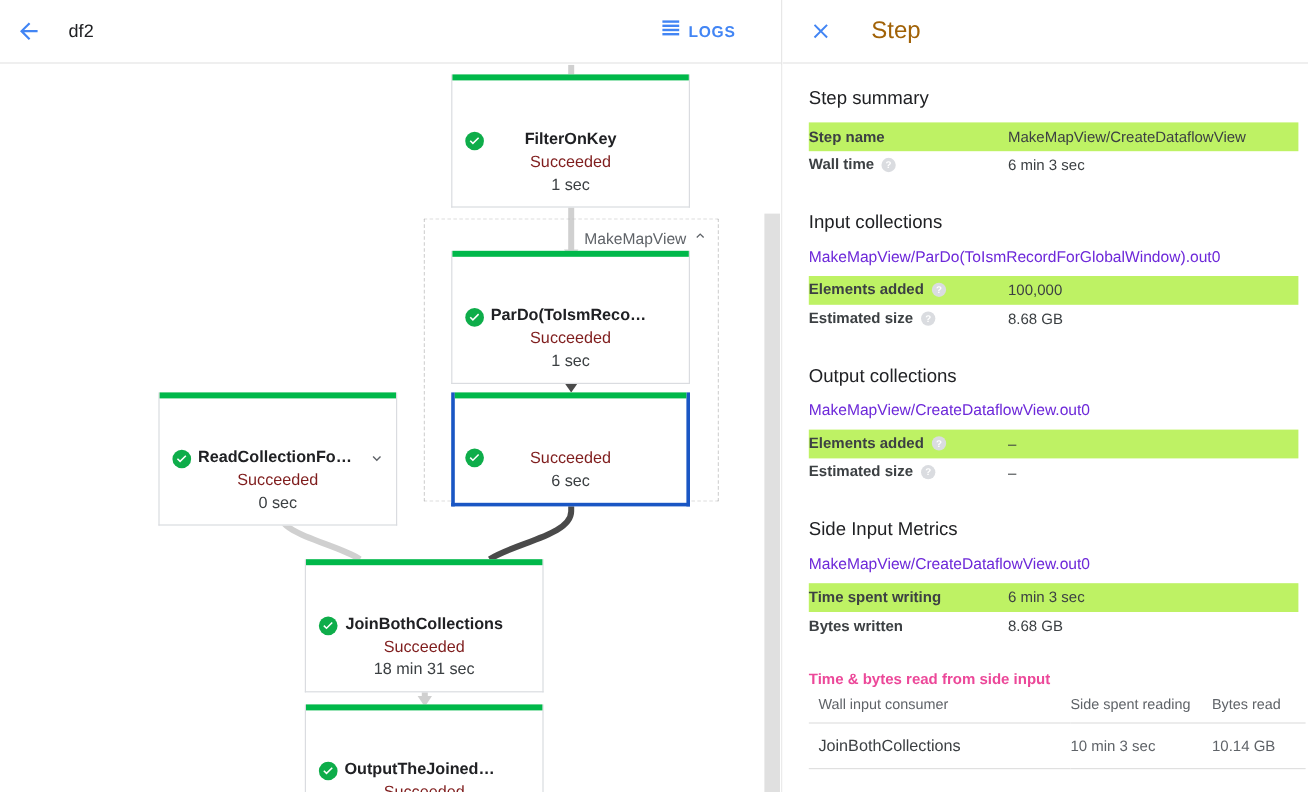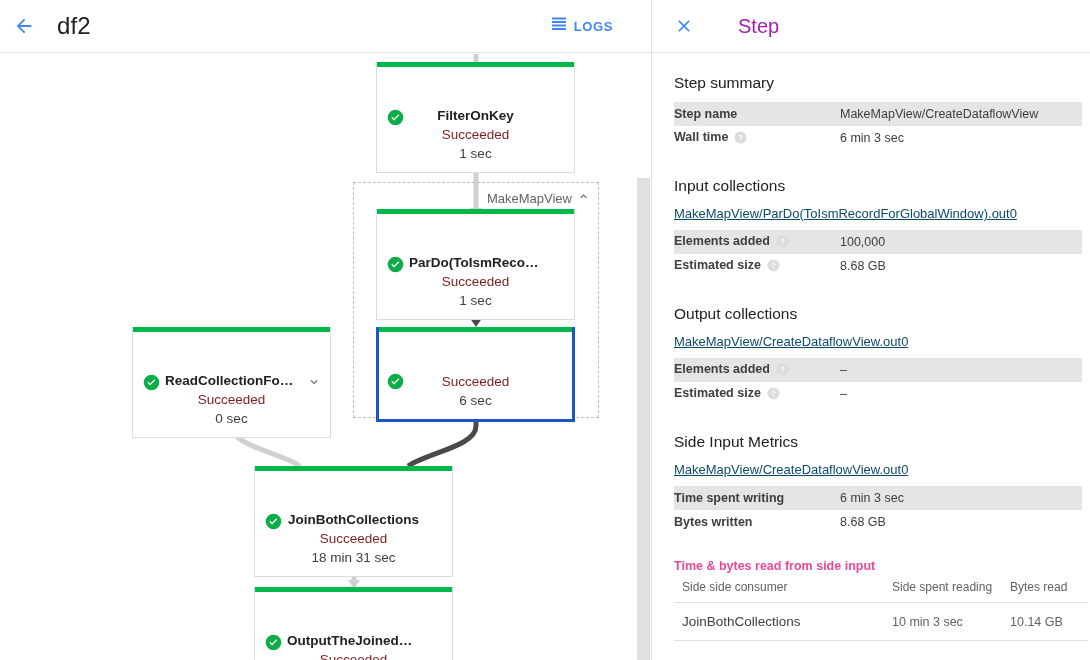--- a/index.html
+++ b/index.html
@@ -29,21 +29,21 @@
     background: #fff;
   }
   #back-arrow {
     width: 24px; height: 24px; margin-left: 12px;
     display: flex; align-items: center; justify-content: center;
     cursor: pointer;
   }
   #back-arrow svg { display: block; }
   #job-title {
     margin-left: 21px;
-    font-size: 24px; color: #202124; font-weight: 400;
+    font-size: 15px; color: #202124; font-weight: 400;
     letter-spacing: .1px;
   }
   #logs-button {
     position: absolute; right: 36px; top: 50%;
     transform: translateY(-50%);
     display: flex; align-items: center; gap: 7px;
     color: #4285f4; cursor: pointer;
     padding: 4px 2px;
   }
   #logs-icon { display: block; }
@@ -138,37 +138,37 @@
     height: 53px;
     display: flex; align-items: center;
     border-bottom: 1px solid #e5e5e5;
   }
   #close-btn {
     width: 24px; height: 24px; margin-left: 20px;
     display: flex; align-items: center; justify-content: center;
     cursor: pointer;
   }
   #panel-title {
-    margin-left: 42px;
-    font-size: 20px; color: #a21caf; font-weight: 400;
+    margin-left: 30px;
+    font-size: 20px; color: #a16207; font-weight: 400;
   }
   #right-content {
     padding: 20px 8px 0 22px;
   }
   .section-head {
     font-size: 15.5px; color: #202124; font-weight: 400;
     margin: 0 0 9px 0; line-height: 20px;
   }
   .section-head.sp { margin-top: 26px; }
   .collection-path {
-    font-size: 13px; color: #0c4a6e; line-height: 18px;
-    margin-bottom: 7px; word-break: break-all; text-decoration: underline;
+    font-size: 13px; color: #6d28d9; line-height: 18px;
+    margin-bottom: 7px; word-break: break-all;
   }
   table.kv { width: 408px; border-collapse: collapse; }
-  table.kv tr.alt td { background: #e5e5e5; }
+  table.kv tr.alt td { background: #bef264; }
   table.kv td { padding: 0; height: 24px; vertical-align: middle; }
   td.k {
     font-size: 12.5px; font-weight: 700; color: #3c4043;
     padding-left: 12px; width: 166px; white-space: nowrap;
   }
   td.v { font-size: 12.5px; color: #3c4043; padding-left: 3px; }
   .help-icon {
     display: inline-block; vertical-align: -3px; margin-left: 6px;
   }
 
@@ -434,21 +434,21 @@
           <td class="k"><span>Bytes written</span></td>
           <td class="v">8.68 GB</td>
         </tr>
       </tbody>
         </table>
 
       <div class="side-title">Time &amp; bytes read from side input</div>
       <table class="sidetbl">
         <thead>
           <tr>
-            <th class="c1">Side side consumer</th>
+            <th class="c1">Wall input consumer</th>
             <th class="c2">Side spent reading</th>
             <th class="c3">Bytes read</th>
           </tr>
         </thead>
         <tbody>
           <tr>
             <td class="c1">JoinBothCollections</td>
             <td class="c2">10 min 3 sec</td>
             <td class="c3">10.14 GB</td>
           </tr>

